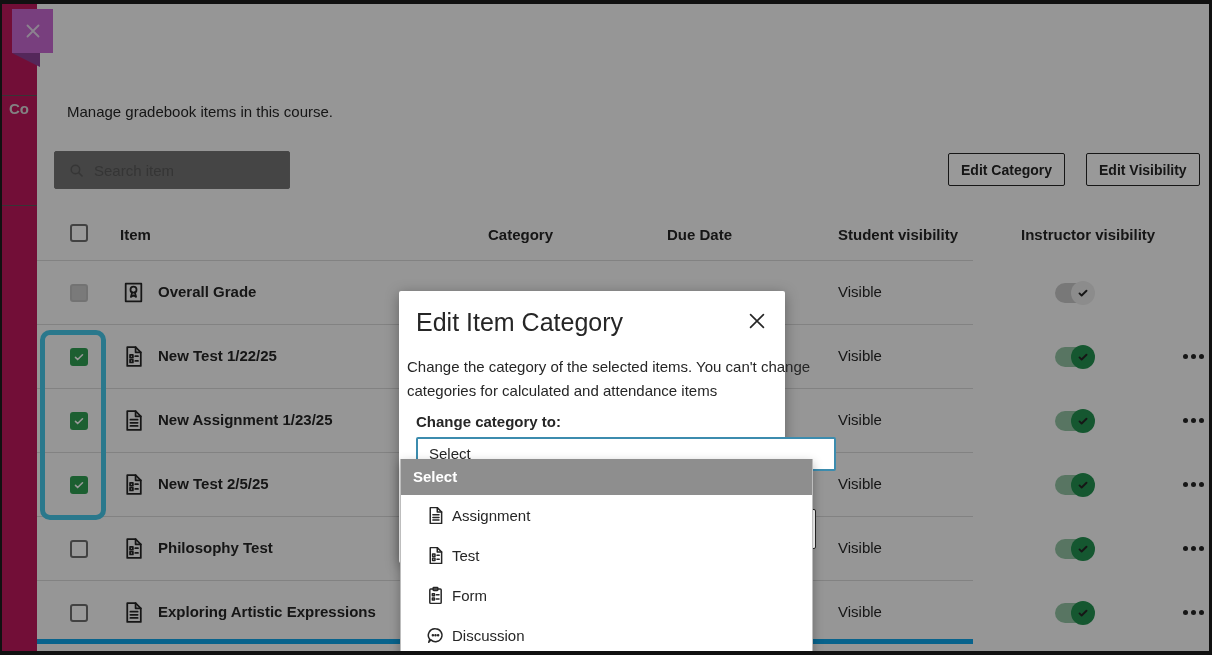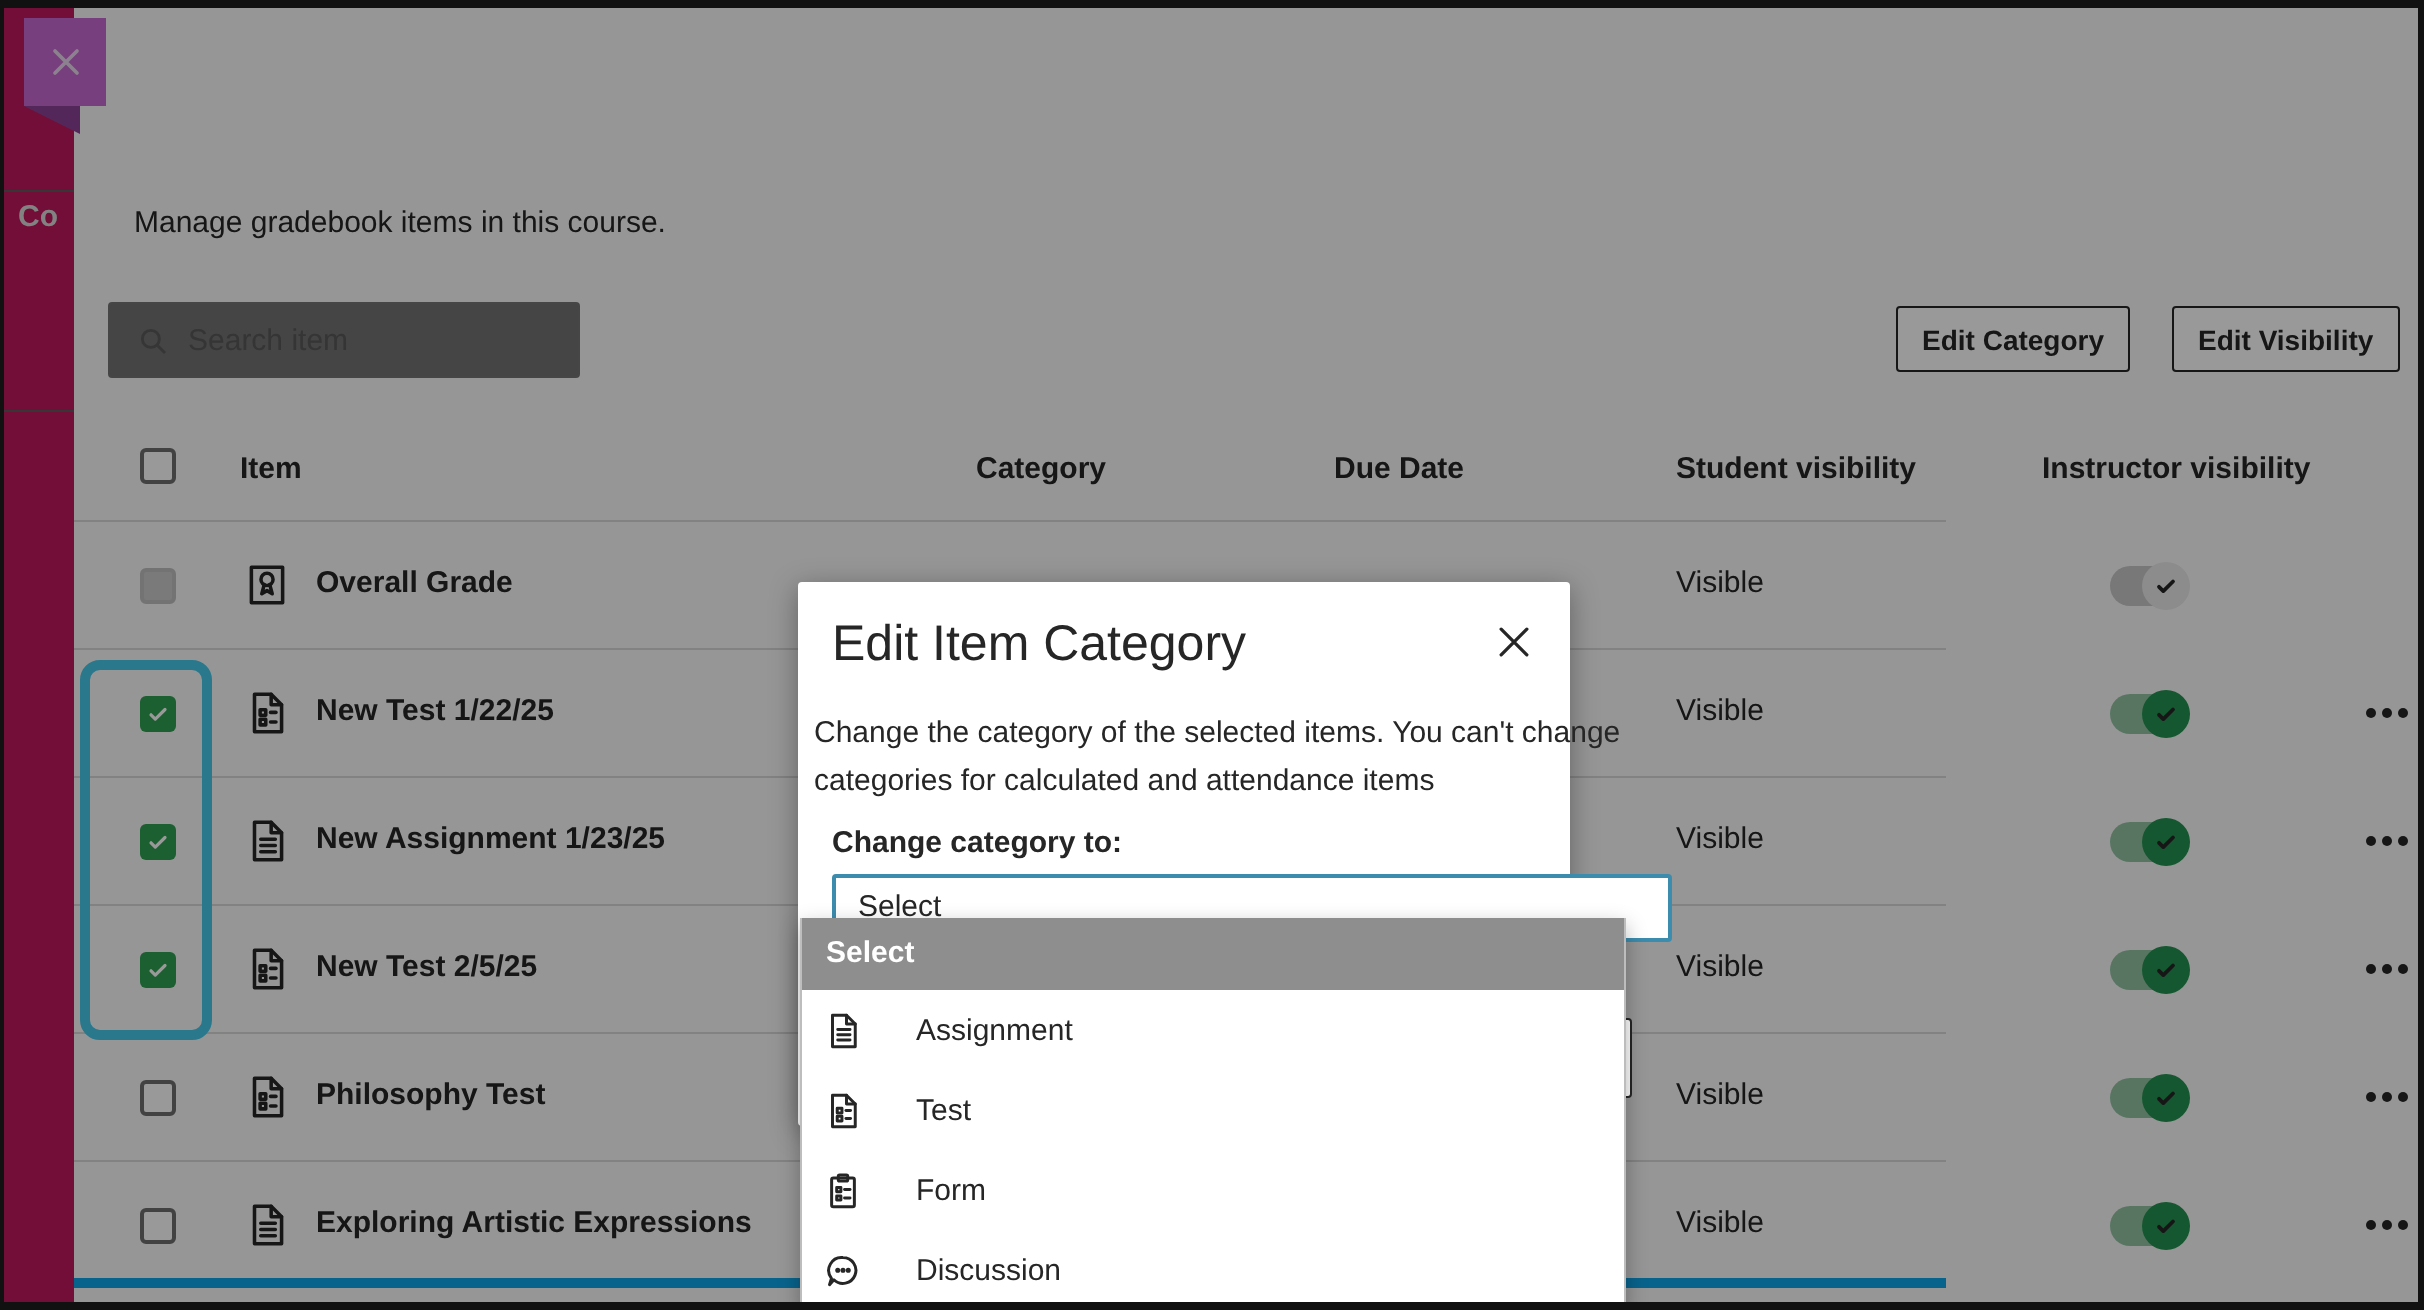--- a/index.html
+++ b/index.html
@@ -92,21 +92,21 @@
   .modal-close { position:absolute; right:15px; top:18px; width:26px; height:26px; background:none; border:0; cursor:pointer; padding:0; }
   .modal-close svg { width:22px; height:22px; stroke:#262626; }
   .modal-desc { position:absolute; left:8px; top:64px; width:432px; font-size:15px; line-height:24px; }
   .field-label { position:absolute; left:17px; top:122px; font-size:15px; font-weight:700; }
   .select-field { position:absolute; left:17px; top:146px; width:420px; height:34px; background:#fff; border:2px solid var(--blue); border-radius:2px; font-size:15px; line-height:30px; padding-left:11px; cursor:pointer; }
   .modal-footer-btn { position:absolute; left:726px; top:509px; width:90px; height:40px; background:#fff; border:1.5px solid #262626; border-radius:2px; z-index:62; cursor:pointer; }
 
   
   .listbox { position:absolute; left:400px; top:459px; width:413px; z-index:65; background:#fff; border:1px solid #bdbdbd; border-top:0; box-shadow:0 4px 10px rgba(0,0,0,0.30); }
   .opt-selected { height:36px; line-height:36px; background:#8e8e8e; color:#fff; font-size:15px; font-weight:600; padding-left:12px; cursor:pointer; }
-  .opt { height:40px; display:flex; align-items:center; padding-left:10px; gap:26px; font-size:15px; background:#fff; cursor:pointer; color:#262626; }
+  .opt { height:40px; display:flex; align-items:center; padding-left:24px; gap:6px; font-size:15px; background:#fff; cursor:pointer; color:#262626; }
   .opt .opt-icon { width:21px; height:21px; color:#262626; flex:none; }
   .opt .opt-icon svg { width:21px; height:21px; }
 </style>
 </head>
 <body>
 
 <div id="screen">
 
   <div class="sidebar">
     <div class="divider" style="top:95px"></div>

